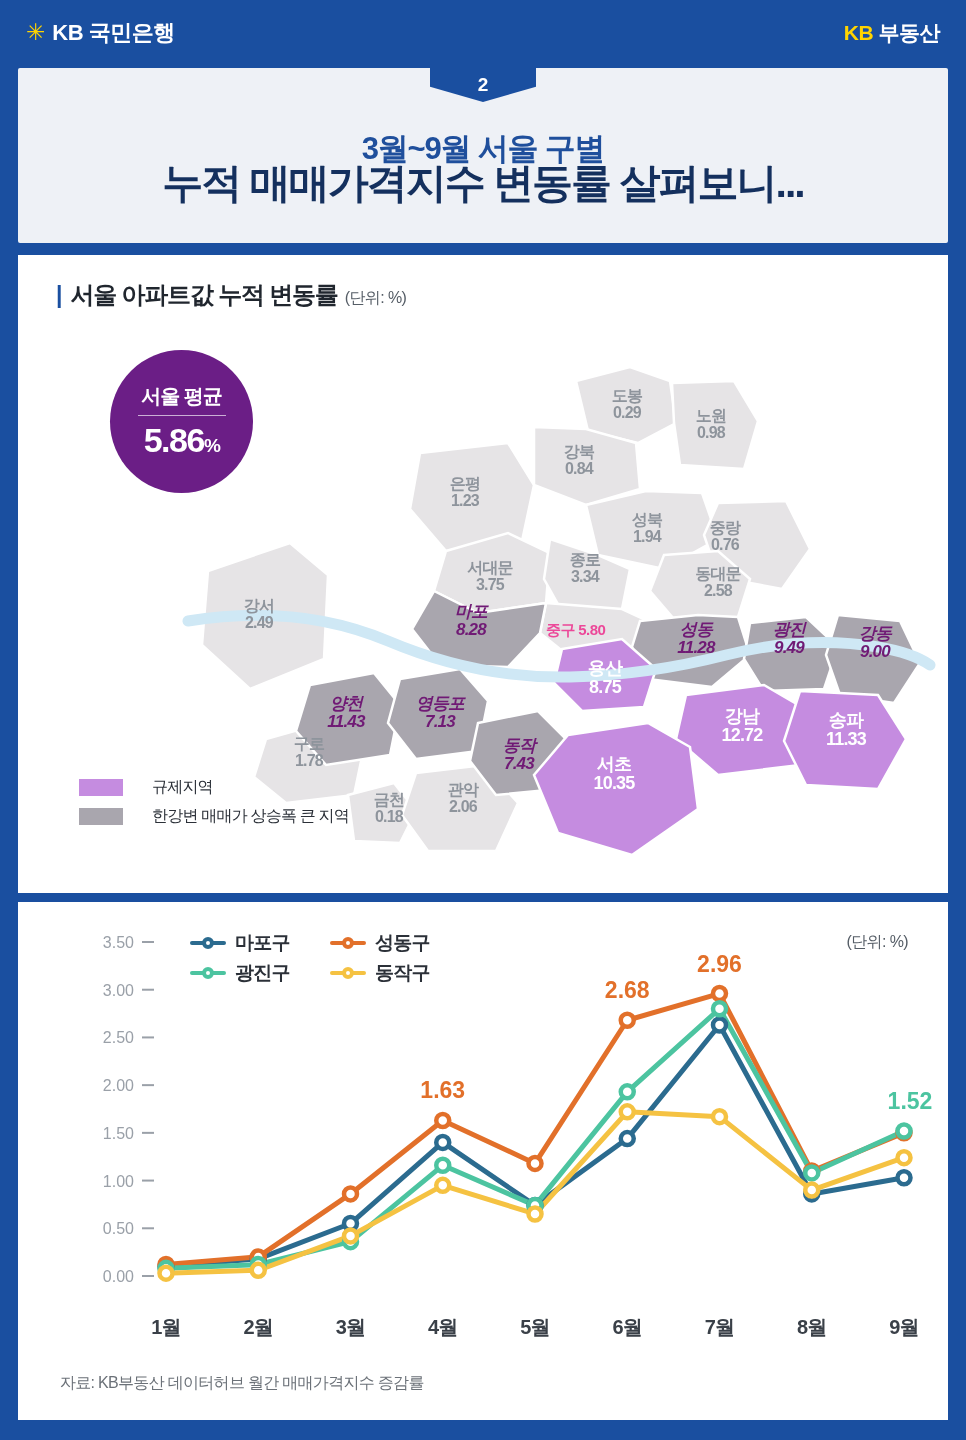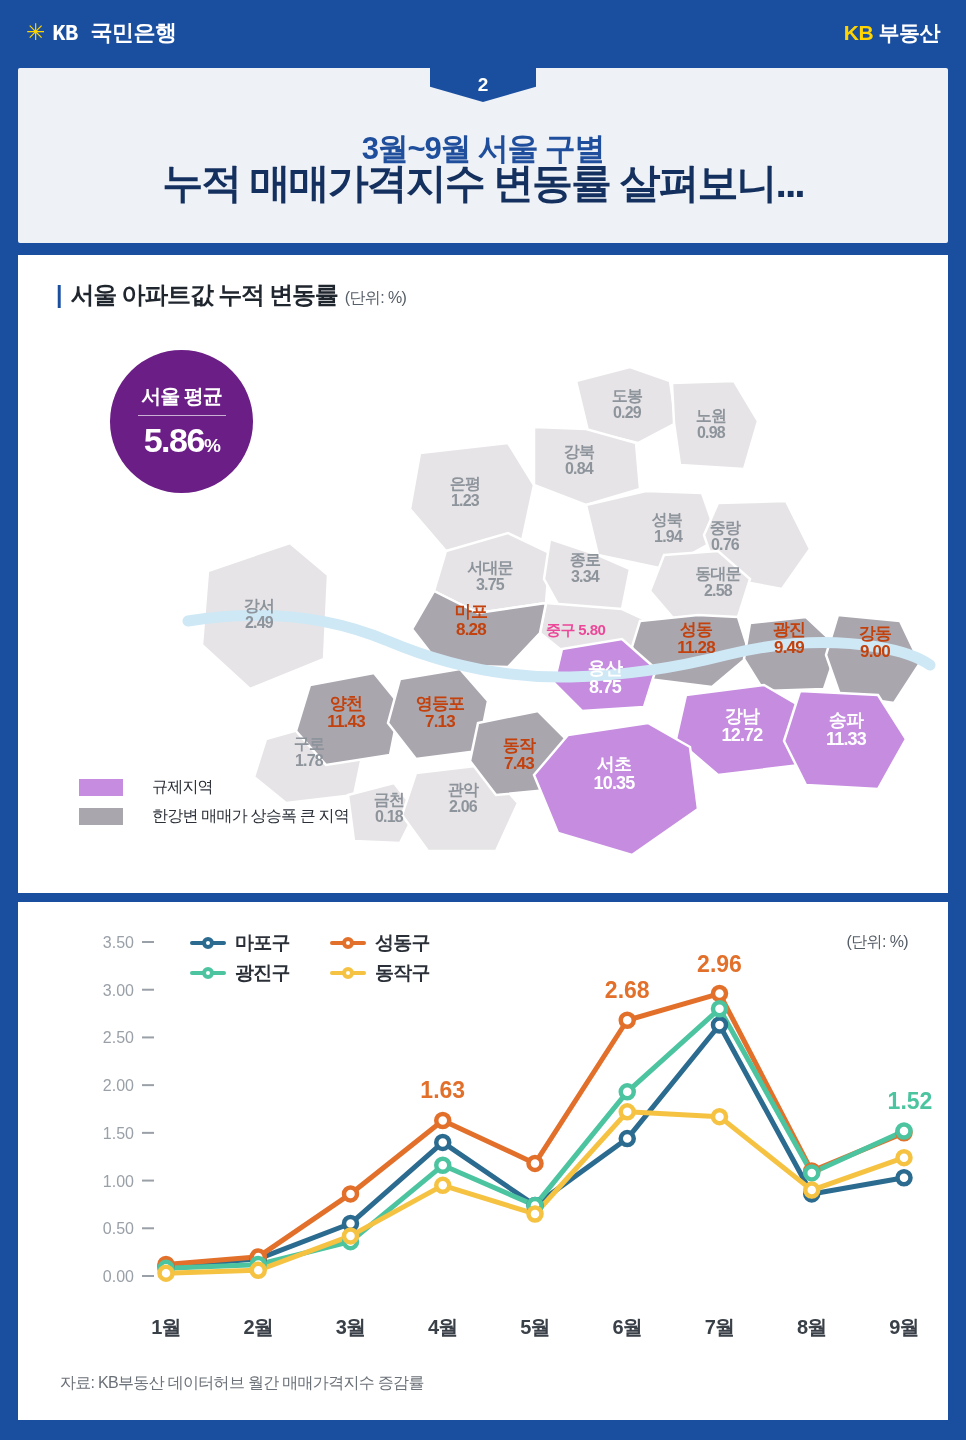--- a/index.html
+++ b/index.html
@@ -21,21 +21,21 @@
     position: absolute; top: 0; left: 0; width: 966px; height: 66px;
     display: flex; align-items: center; justify-content: space-between;
     padding: 0 26px;
   }
   .kb-logo { display: flex; align-items: center; gap: 7px; }
   .kb-star {
     font-size: 23px; color: #ffd400; line-height: 1;
     transform: translateY(-1px);
   }
   .kb-logo-text {
-    color: #fff; font-size: 22px; font-weight: bold; letter-spacing: -0.5px; font-family: Liberation Mono, monospace;
+    color: #fff; font-size: 22px; font-weight: bold; letter-spacing: -0.5px;
   }
   .kb-brand { color: #fff; font-size: 21px; font-weight: bold; letter-spacing: -0.5px; }
   .kb-brand .kb-mark { color: #ffd400; }
 
   
   .title-card {
     position: absolute; top: 68px; left: 18px;
     width: 930px; height: 175px;
     background: #eef1f6;
     border-radius: 2px;
@@ -99,21 +99,21 @@
     text-align: center;
     line-height: 1.08;
     letter-spacing: -0.8px;
     pointer-events: none;
   }
   .dist-label .nm { display: block; font-weight: bold; }
   .dist-label .vl { display: block; font-weight: bold; }
   .lvl-plain { color: #8e949c; }
   .lvl-plain .nm { font-size: 16px; }
   .lvl-plain .vl { font-size: 16px; }
-  .lvl-gray { color: #c2410c; }
+  .lvl-gray { color: #701a75; font-style: italic; }
   .lvl-gray .nm { font-size: 17px; }
   .lvl-gray .vl { font-size: 17px; }
   .lvl-purple { color: #ffffff; }
   .lvl-purple .nm { font-size: 18px; }
   .lvl-purple .vl { font-size: 18px; }
   .inline-lbl { font-size: 15px; font-weight: bold; color: #ec4899; letter-spacing: -0.6px; }
 
   
   .legend { position: absolute; left: 60px; bottom: 58px; }
   .legend-row { display: flex; align-items: center; gap: 28px; margin-bottom: 8px; }
@@ -239,21 +239,21 @@
           <span class="vl">0.98</span>
       </div>
       <div class="dist-label lvl-plain" style="left:366px; top:140px; width:70px;">
         <span class="nm">강북</span>
           <span class="vl">0.84</span>
       </div>
       <div class="dist-label lvl-plain" style="left:252px; top:172px; width:70px;">
         <span class="nm">은평</span>
           <span class="vl">1.23</span>
       </div>
-      <div class="dist-label lvl-plain" style="left:434px; top:208px; width:70px;text-align:right;">
+      <div class="dist-label lvl-plain" style="left:434px; top:208px; width:70px;">
         <span class="nm">성북</span>
           <span class="vl">1.94</span>
       </div>
       <div class="dist-label lvl-plain" style="left:512px; top:216px; width:70px;">
         <span class="nm">중랑</span>
           <span class="vl">0.76</span>
       </div>
       <div class="dist-label lvl-plain" style="left:272px; top:256px; width:80px;">
         <span class="nm">서대문</span>
           <span class="vl">3.75</span>

